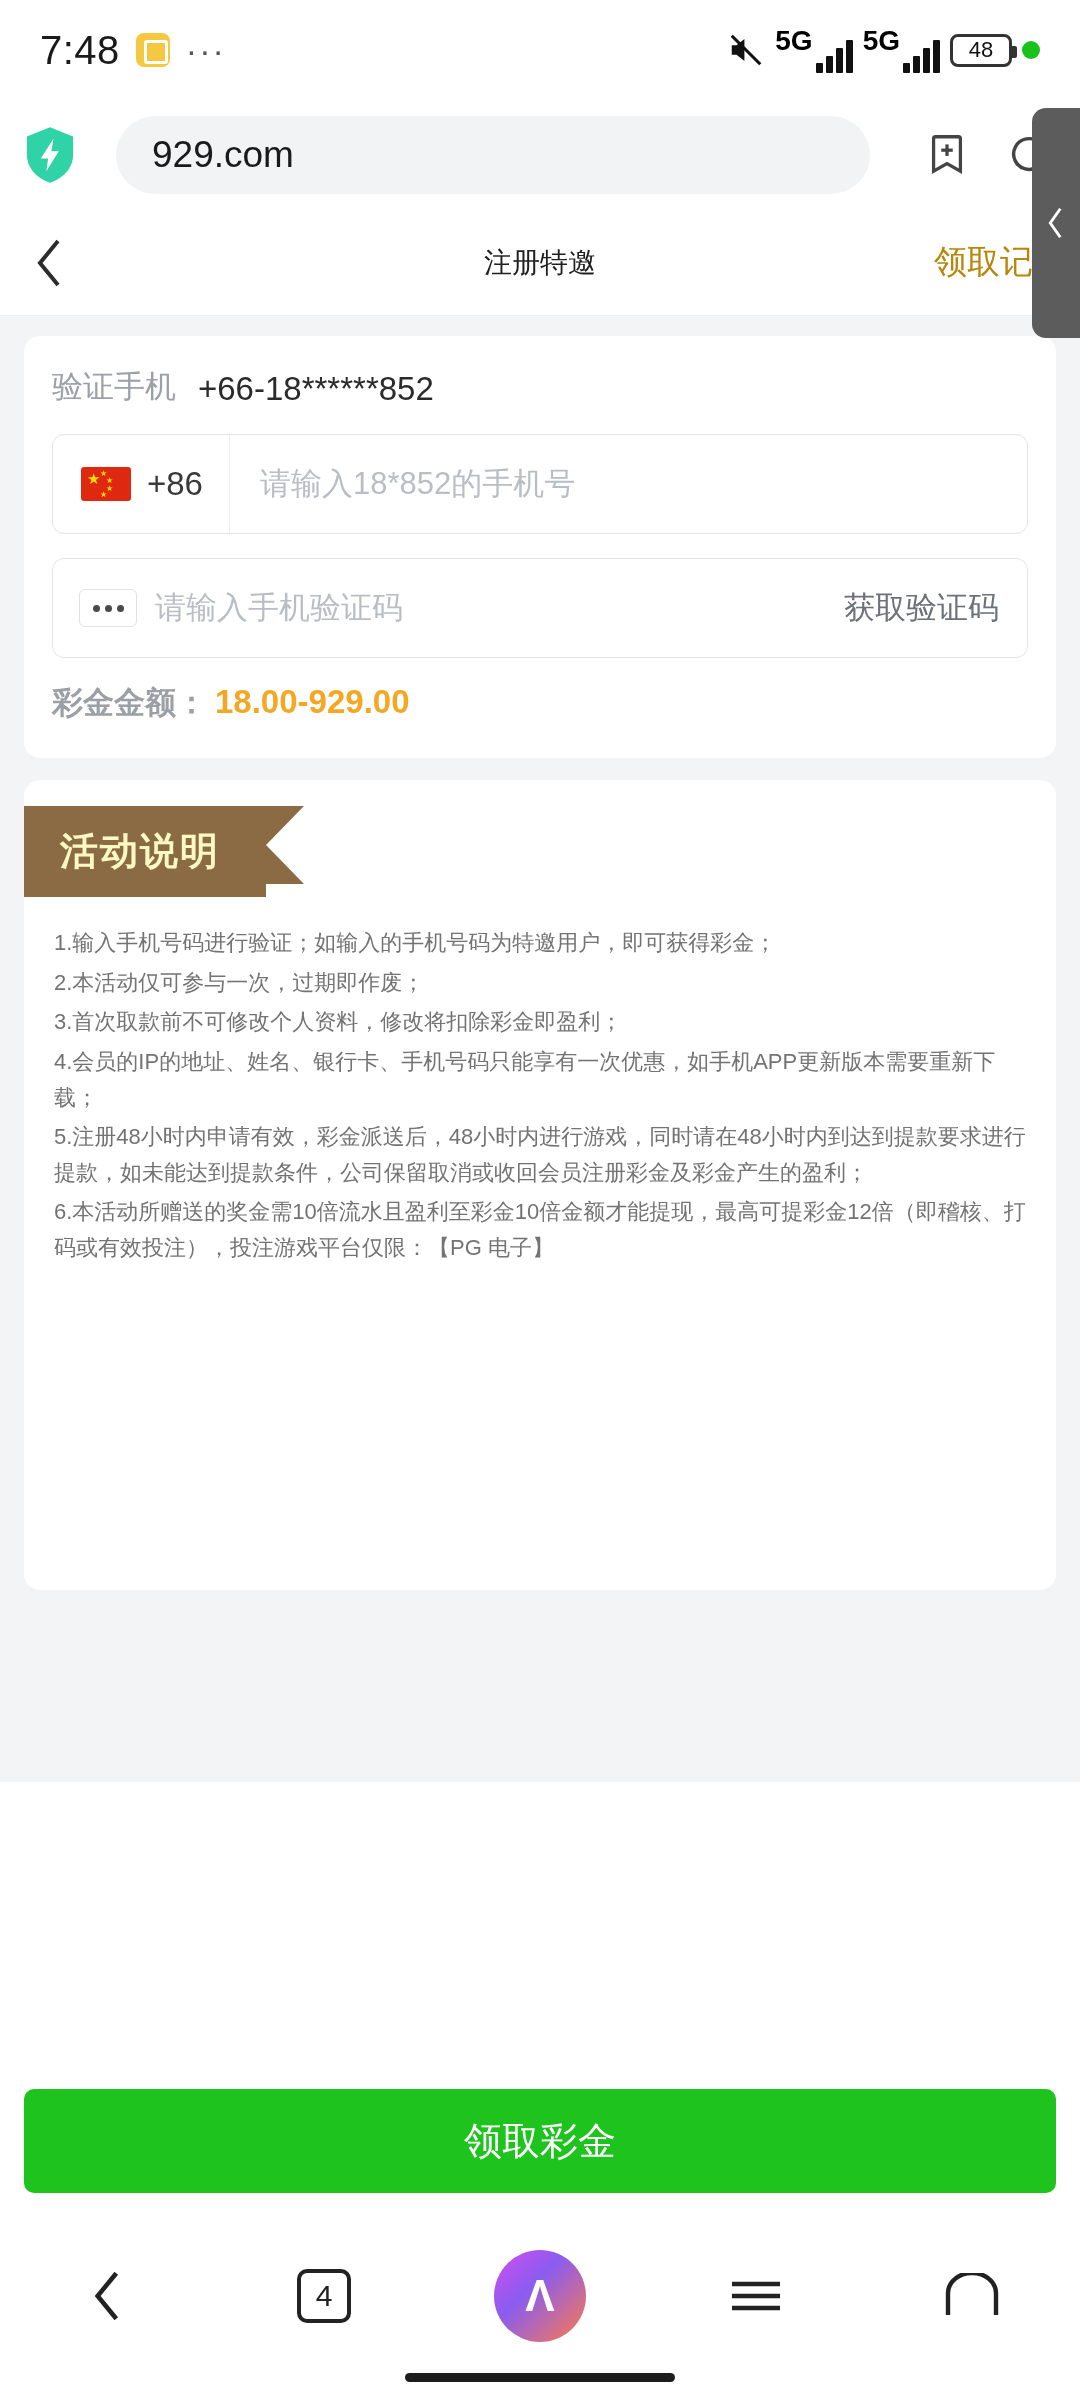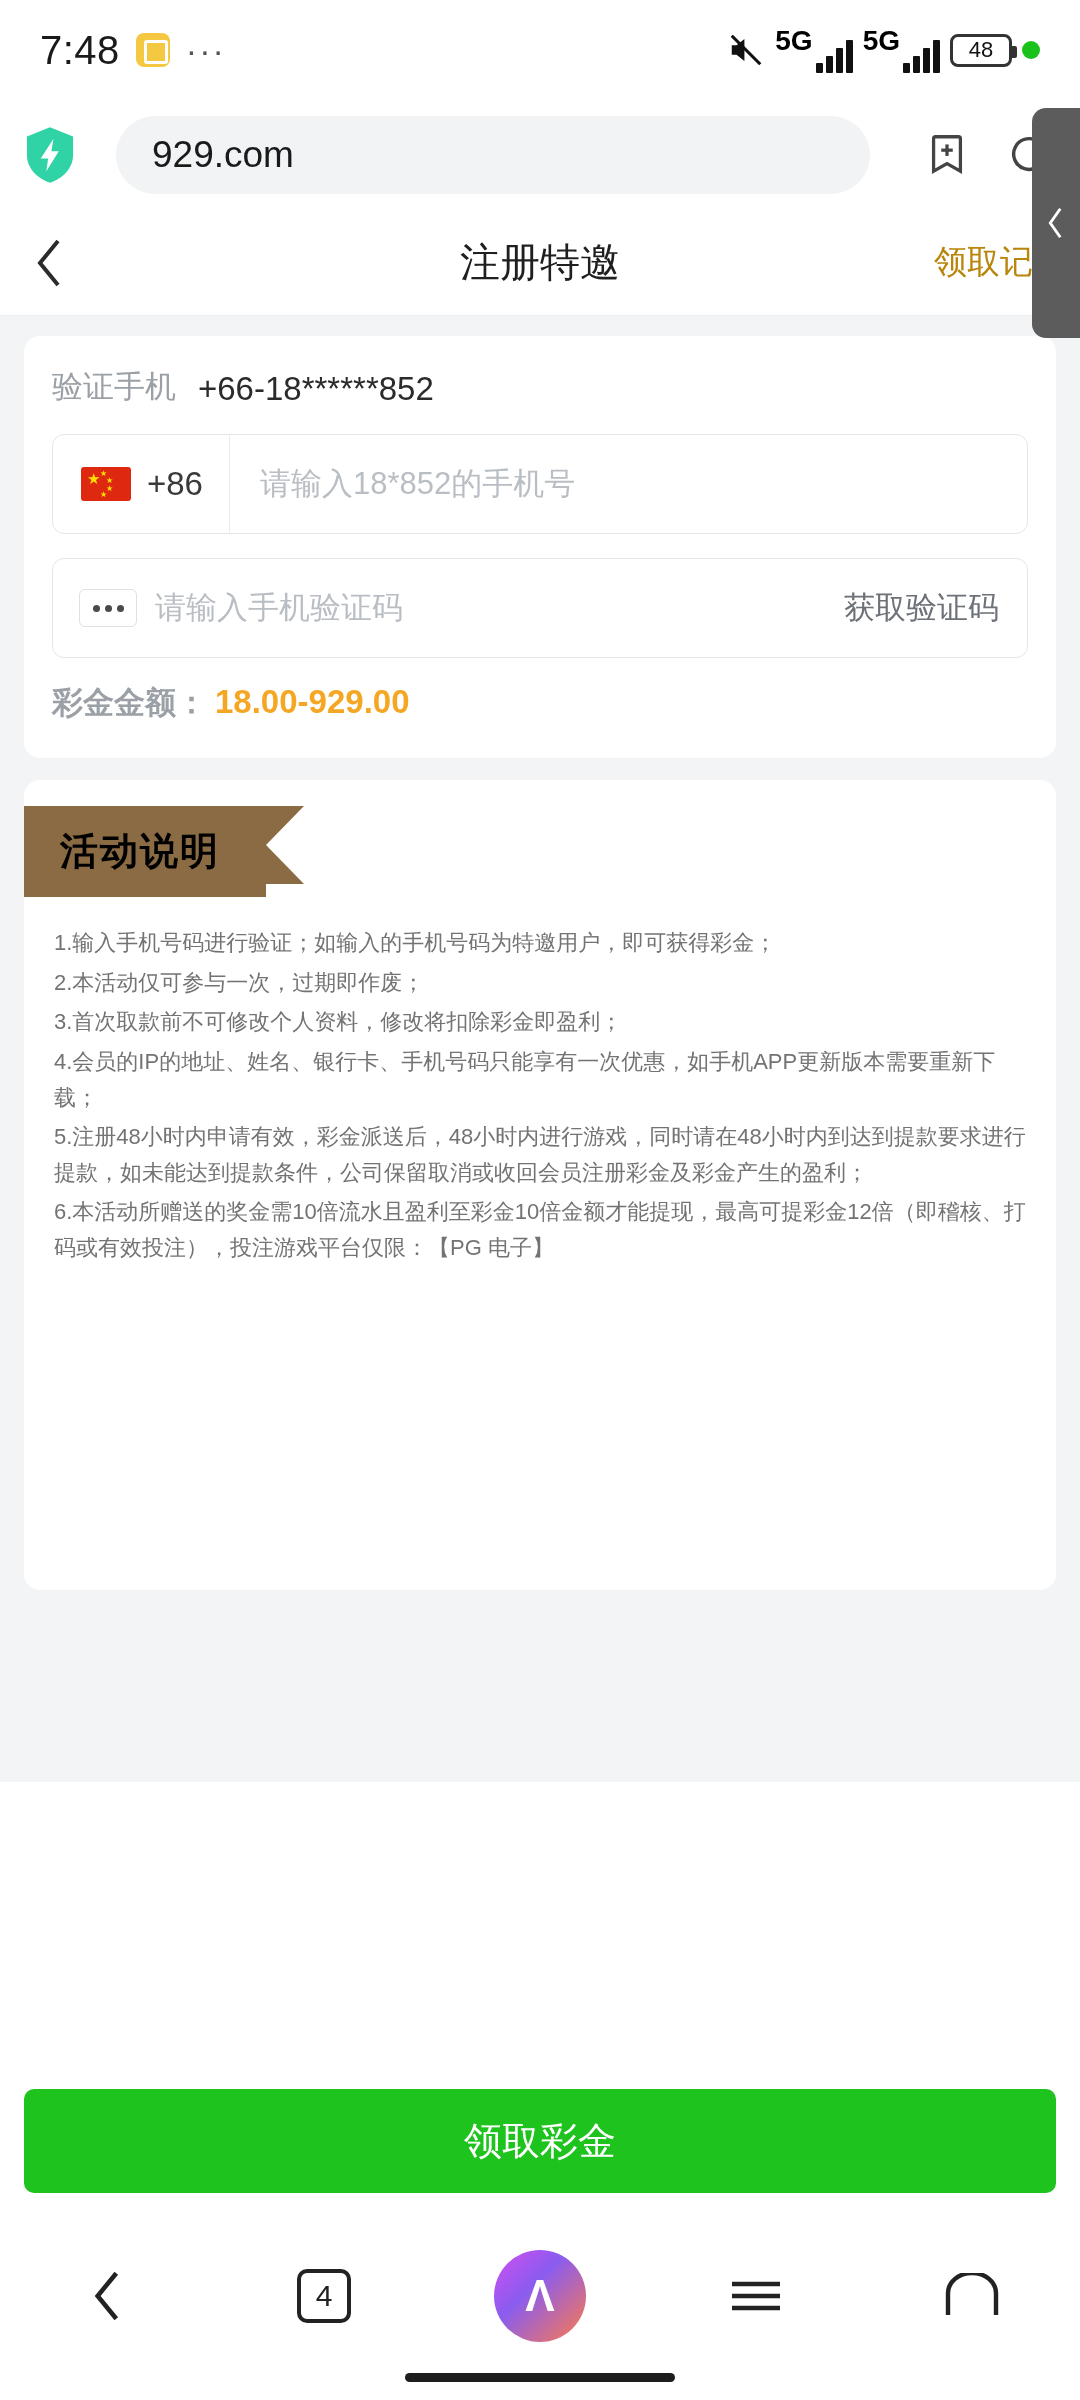--- a/index.html
+++ b/index.html
@@ -140,21 +140,21 @@
   }
   .back-arrow {
     width: 100px; height: 100px;
     display: flex; align-items: center; justify-content: center;
     color: #2b2b2b;
   }
   .page-title {
     position: absolute;
     left: 0; right: 0;
     text-align: center;
-    font-size: 40px;
+    font-size: 28px;
     color: #1f1f1f;
     font-weight: 500;
     pointer-events: none;
   }
   .header-right {
     margin-left: auto;
     font-size: 33px;
     color: #b8860b;
     padding-right: 14px;
     white-space: nowrap;
@@ -283,21 +283,21 @@
     margin-top: 22px;
     padding-bottom: 20px;
     position: relative;
     overflow: hidden;
     height: 810px;
   }
   .ribbon {
     display: inline-block;
     position: relative;
     background: #8a6b43;
-    color: #000000;
+    color: #fef9c3;
     font-size: 38px;
     font-weight: 700;
     padding: 20px 46px 20px 36px;
     margin-top: 26px;
     letter-spacing: 2px;
   }
   .ribbon::after {
     content: "";
     position: absolute;
     right: -38px; top: 0;

